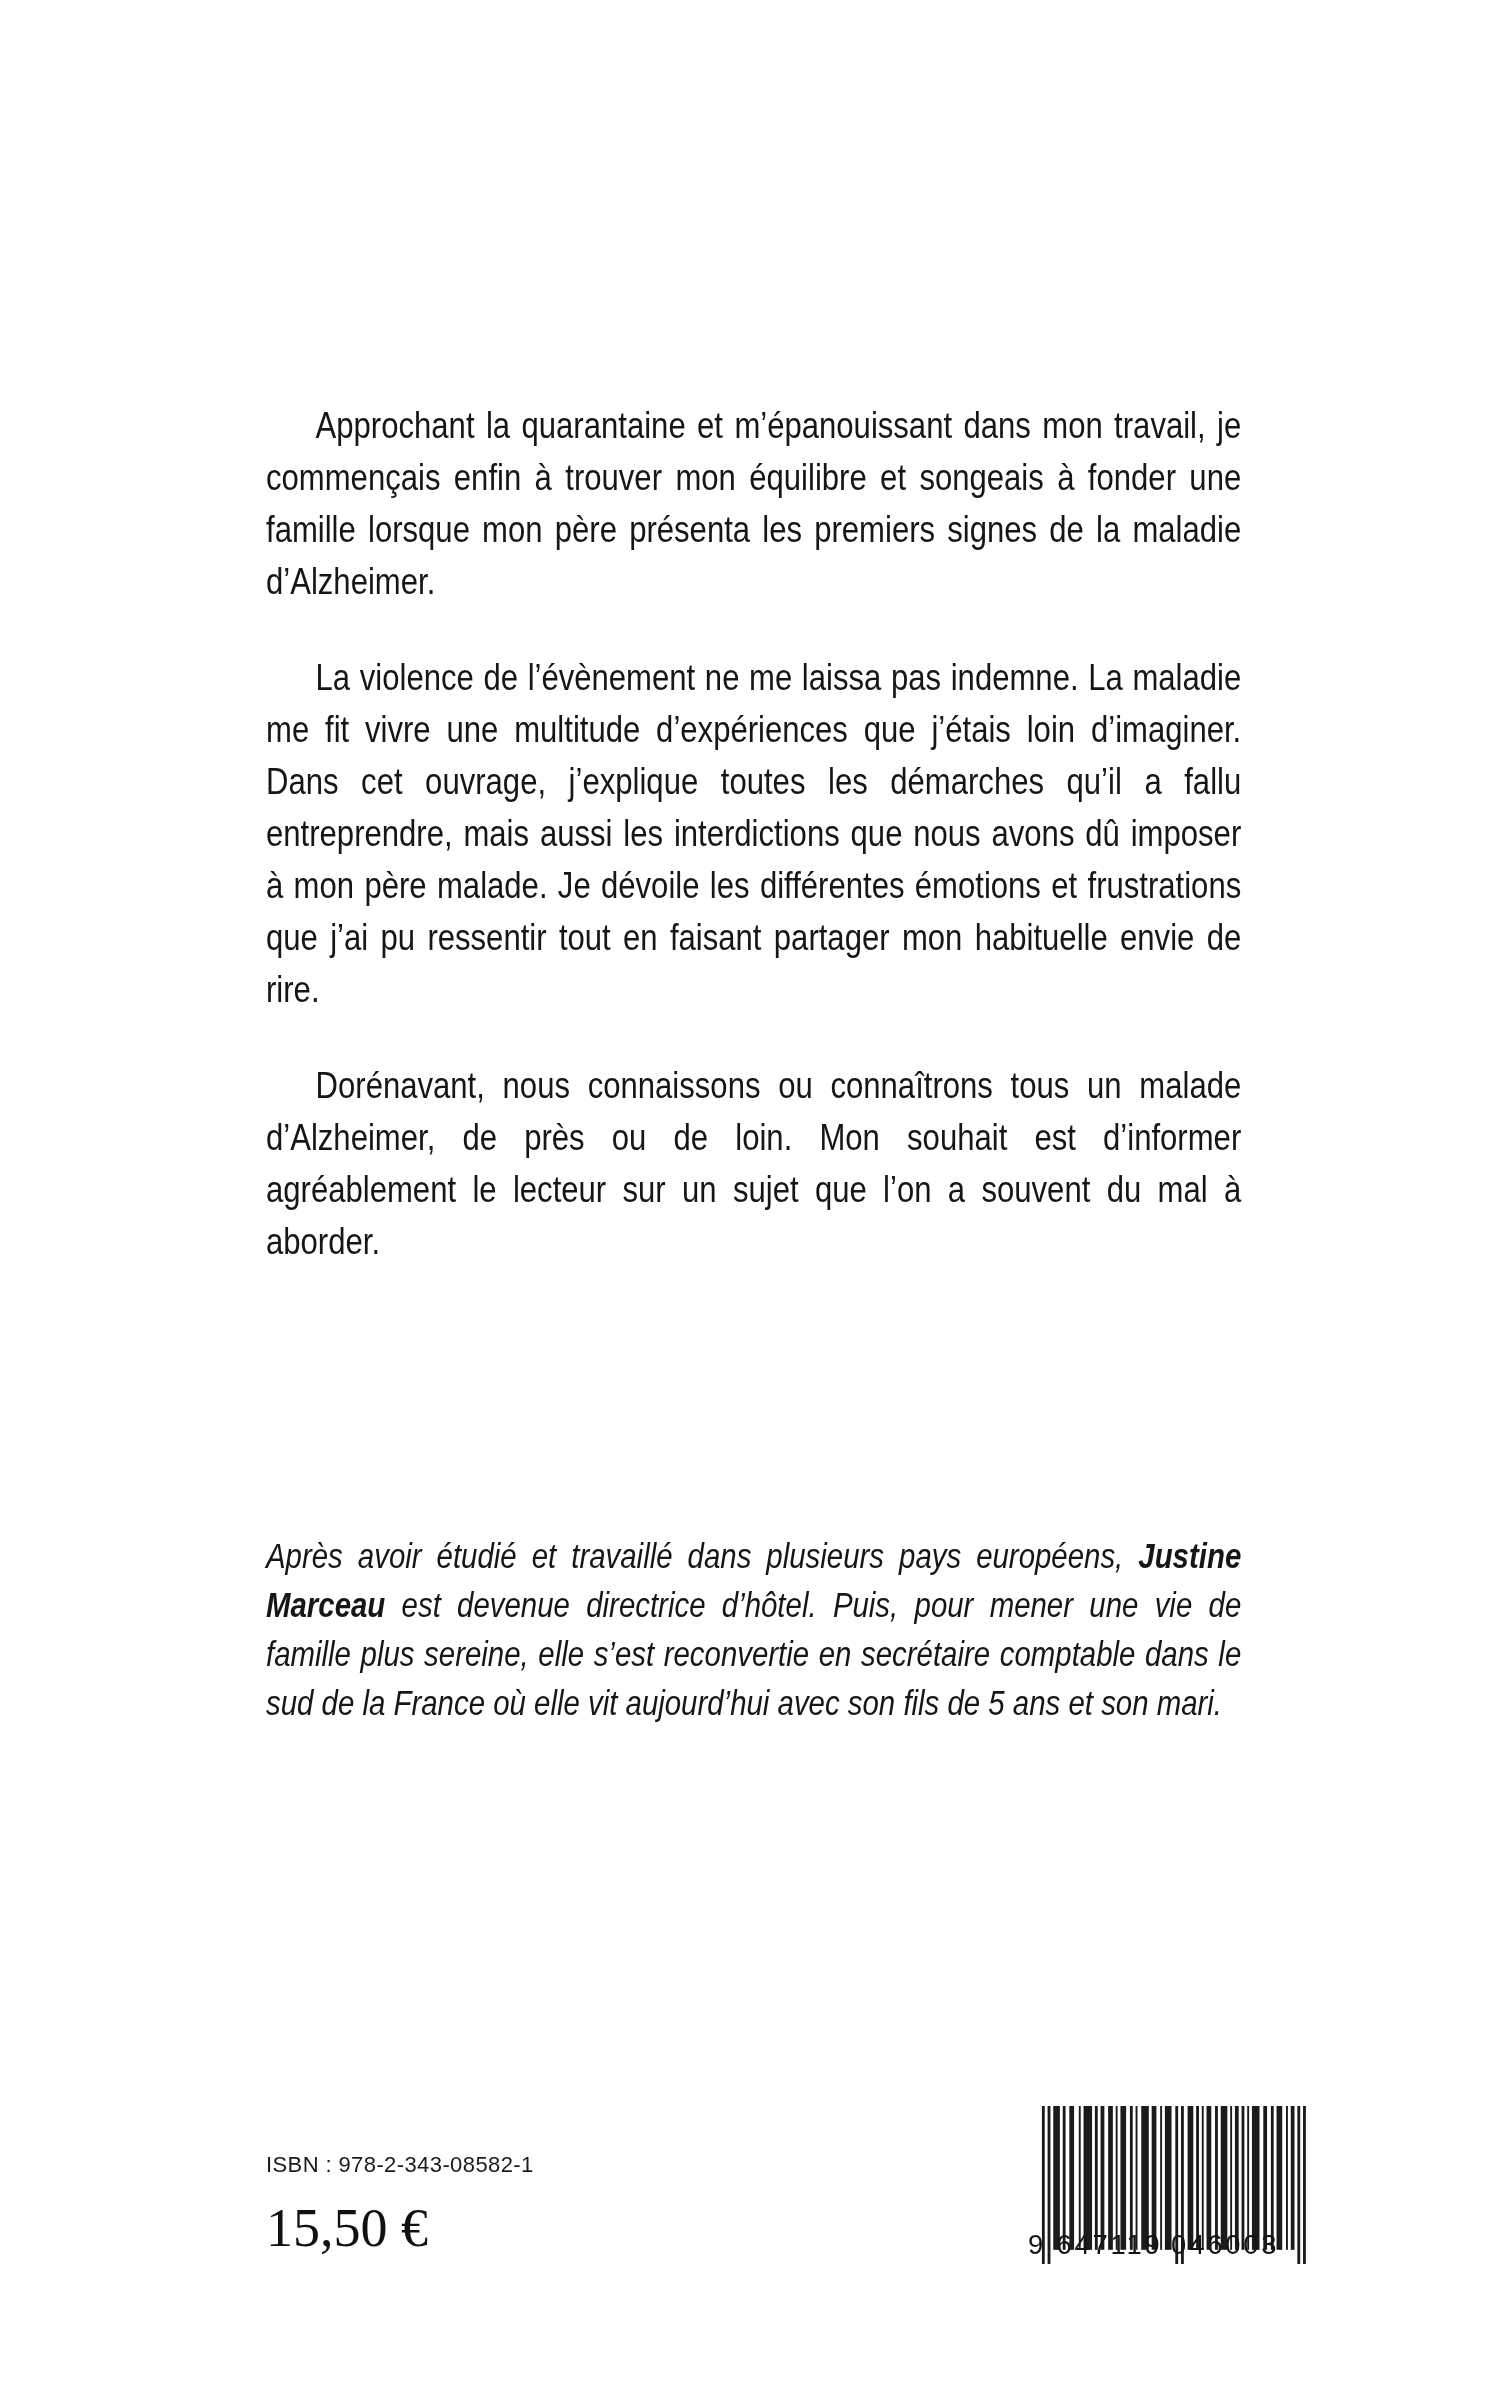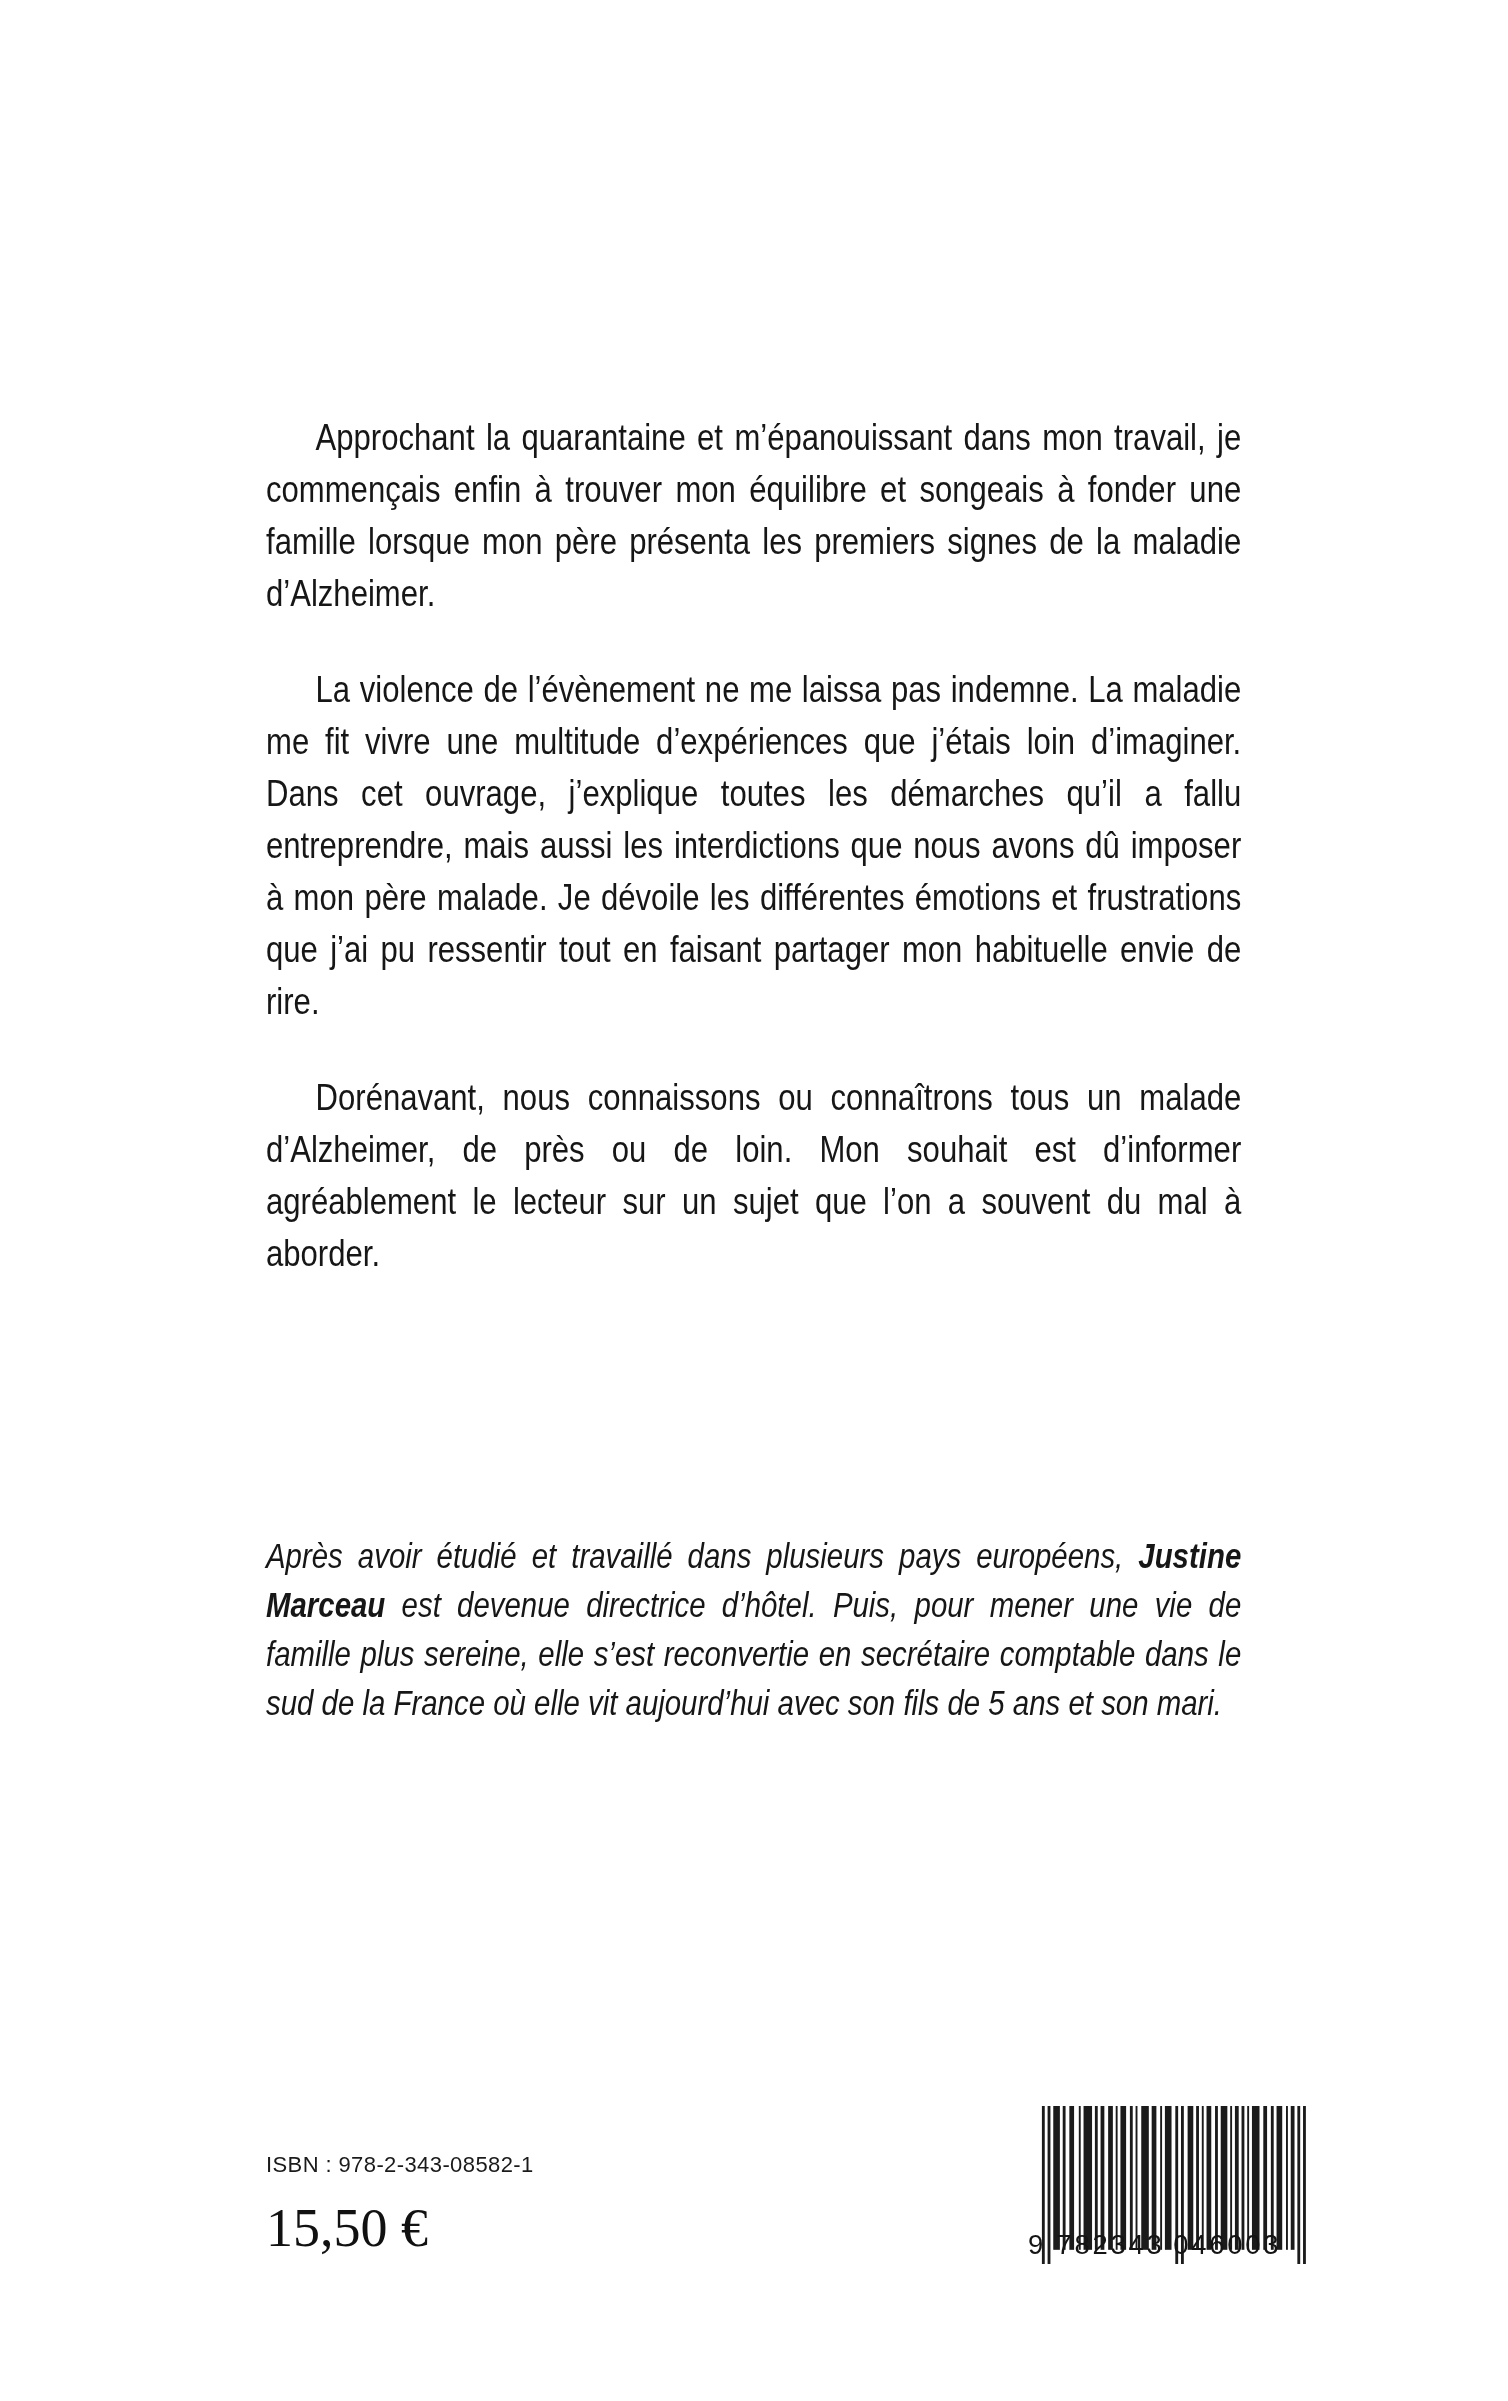--- a/index.html
+++ b/index.html
@@ -49,21 +49,21 @@
     letter-spacing: 0.4px;
     color: #2a6cb0;
     transform: scaleX(0.9);
     transform-origin: center;
     margin: 24.6px 0 0 0;
   }
 
   
   .blurb {
     position: absolute;
-    top: 412px;
+    top: 400px;
     left: 266px;
     width: 976px;
   }
   .blurb p {
     margin: 0 0 44px 0;
     text-align: justify;
     text-indent: 59px;
     font-family: "Liberation Sans", sans-serif;
     font-weight: 400;
     font-size: 37px;
@@ -210,17 +210,17 @@
         <rect x="252" y="0" width="6" height="152"></rect>
         <rect x="262" y="0" width="2" height="152"></rect>
         <rect x="267" y="0" width="4" height="152"></rect>
 
         <rect x="274" y="0" width="3" height="167"></rect>
         <rect x="280" y="0" width="3" height="167"></rect>
       </g>
     </svg>
   </div>
   <div class="barcode-digits">
-    <span class="bc-d1">9</span><span class="bc-d2">782343</span><span>046003</span>
+    <span class="bc-d1">9</span><span class="bc-d2">647119</span><span>046003</span>
   </div>
 
 </div>
 
 
 </body></html>

